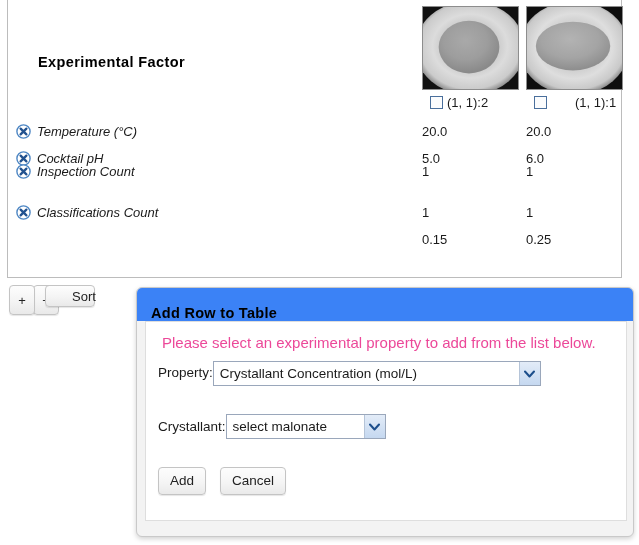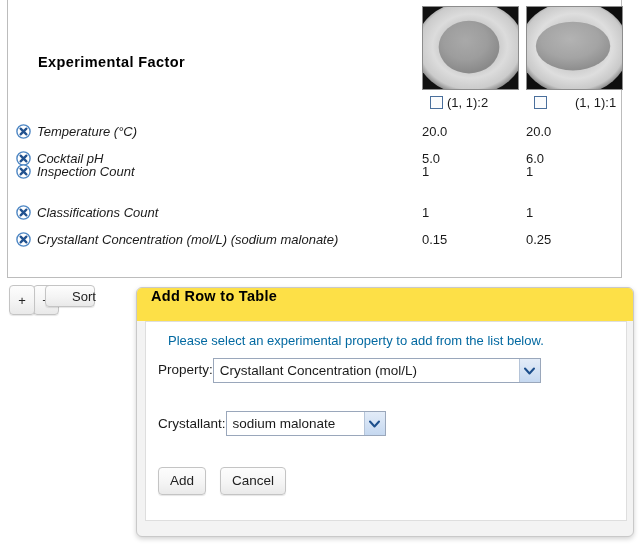--- a/index.html
+++ b/index.html
@@ -154,47 +154,47 @@
     border: 1px solid #c9c9c9;
     border-radius: 6px;
     box-sizing: border-box;
     box-shadow: 0 2px 5px rgba(0,0,0,0.18);
     overflow: hidden;
   }
   #dialog-titlebar {
     height: 33px;
     padding: 0 0 0 14px;
     display: flex;
-    align-items: flex-start;
-    background: #fde047;
+    align-items: flex-end;
+    background: #3b82f6;
     box-sizing: border-box;
   }
   #dialog-title {
     font-weight: bold;
     font-size: 14.5px;
     letter-spacing: 0.3px;
     color: #000;
   }
   #dialog-body {
     position: absolute;
     left: 8px;
     top: 33px;
     width: 482px;
     height: 200px;
     background: #ffffff;
     border: 1px solid #dedede;
     box-sizing: border-box;
     padding: 10px 12px 0 12px;
   }
   #dialog-instructions {
-    font-size: 13px;
+    font-size: 15px;
     line-height: 1.42;
-    color: #0369a1;
+    color: #ec4899;
     width: 440px;
-    margin: 0 0 6px 10px;
+    margin: 0 0 6px 4px;
   }
   .field-row {
     display: flex;
     align-items: center;
     gap: 0;
     margin-bottom: 16px;
   }
   .field-label {
     font-size: 13.5px;
     color: #1a1a1a;
@@ -370,29 +370,20 @@
           <path d="M4.6 4.6 L10.4 10.4 M10.4 4.6 L4.6 10.4" stroke="#22528f" stroke-width="2.3" stroke-linecap="round"></path>
         </svg>
       </span>
       <span>Classifications Count</span>
     </div>
     <div class="val-a">1</div>
     <div class="val-b">1</div>
   </div>
 
   <div class="row" style="top:228px">
-    <div class="label">
-      <span class="del-icon">
-        <svg viewBox="0 0 15 15" width="15" height="15">
-          <circle cx="7.5" cy="7.5" r="6.6" fill="#ffffff" stroke="#4e87c4" stroke-width="1.4"></circle>
-          <path d="M4.6 4.6 L10.4 10.4 M10.4 4.6 L4.6 10.4" stroke="#22528f" stroke-width="2.3" stroke-linecap="round"></path>
-        </svg>
-      </span>
-      <span>Crystallant Concentration (mol/L) (sodium malonate)</span>
-    </div>
     <div class="val-a">0.15</div>
     <div class="val-b">0.25</div>
   </div>
 
 </div>
 
 <div id="btn-add-row" class="tb-btn">+</div>
 <div id="btn-remove-row" class="tb-btn">−</div>
 <div id="btn-sort" class="tb-btn">Sort</div>
 
@@ -414,21 +405,21 @@
           <svg width="11" height="8" viewBox="0 0 11 8">
               <path d="M1 1.5 L5.5 6.5 L10 1.5" fill="none" stroke="#1d4f8c" stroke-width="2" stroke-linecap="round" stroke-linejoin="round"></path>
             </svg>
         </span>
       </span>
     </div>
 
     <div class="field-row" id="row-crystallant">
       <span class="field-label">Crystallant:</span>
       <span id="sel-crystallant" class="sel">
-        <span class="sel-text">sodium malonate</span>
+        <span class="sel-text">select malonate</span>
         <span class="sel-arrow">
           <svg width="11" height="8" viewBox="0 0 11 8">
               <path d="M1 1.5 L5.5 6.5 L10 1.5" fill="none" stroke="#1d4f8c" stroke-width="2" stroke-linecap="round" stroke-linejoin="round"></path>
             </svg>
         </span>
       </span>
     </div>
 
     <div id="dialog-buttons">
       <button class="dlg-btn">Add</button>

